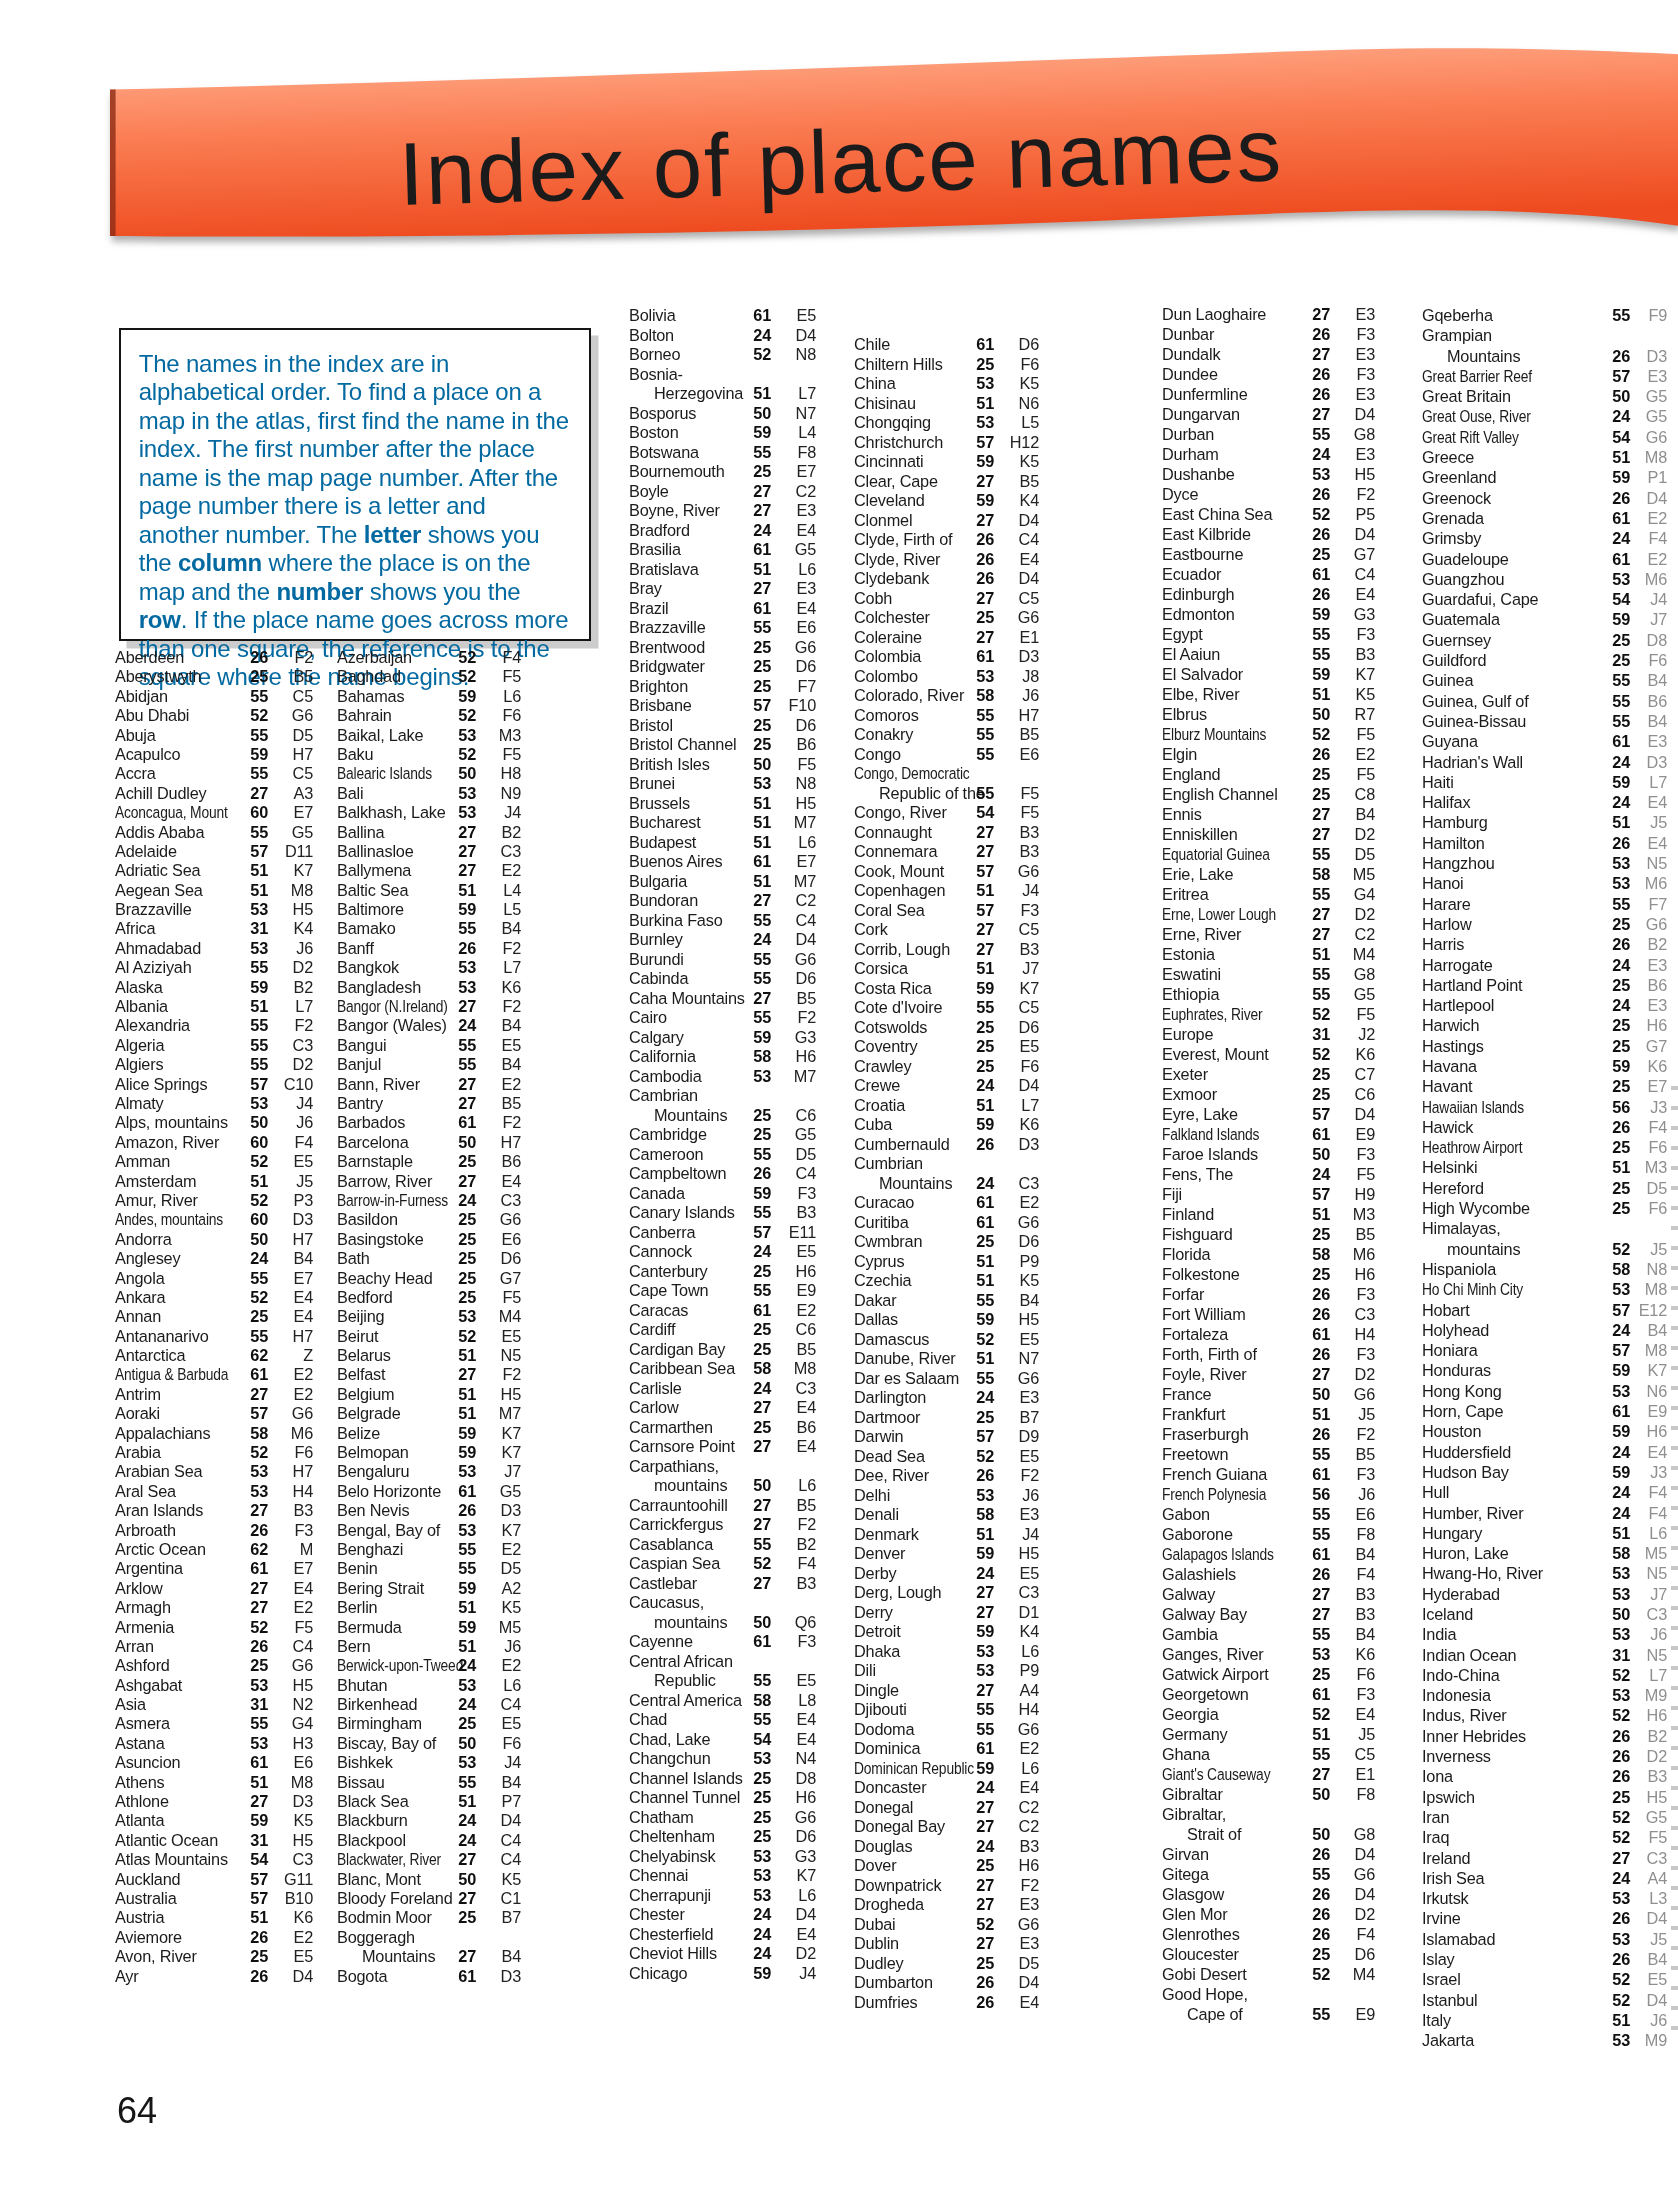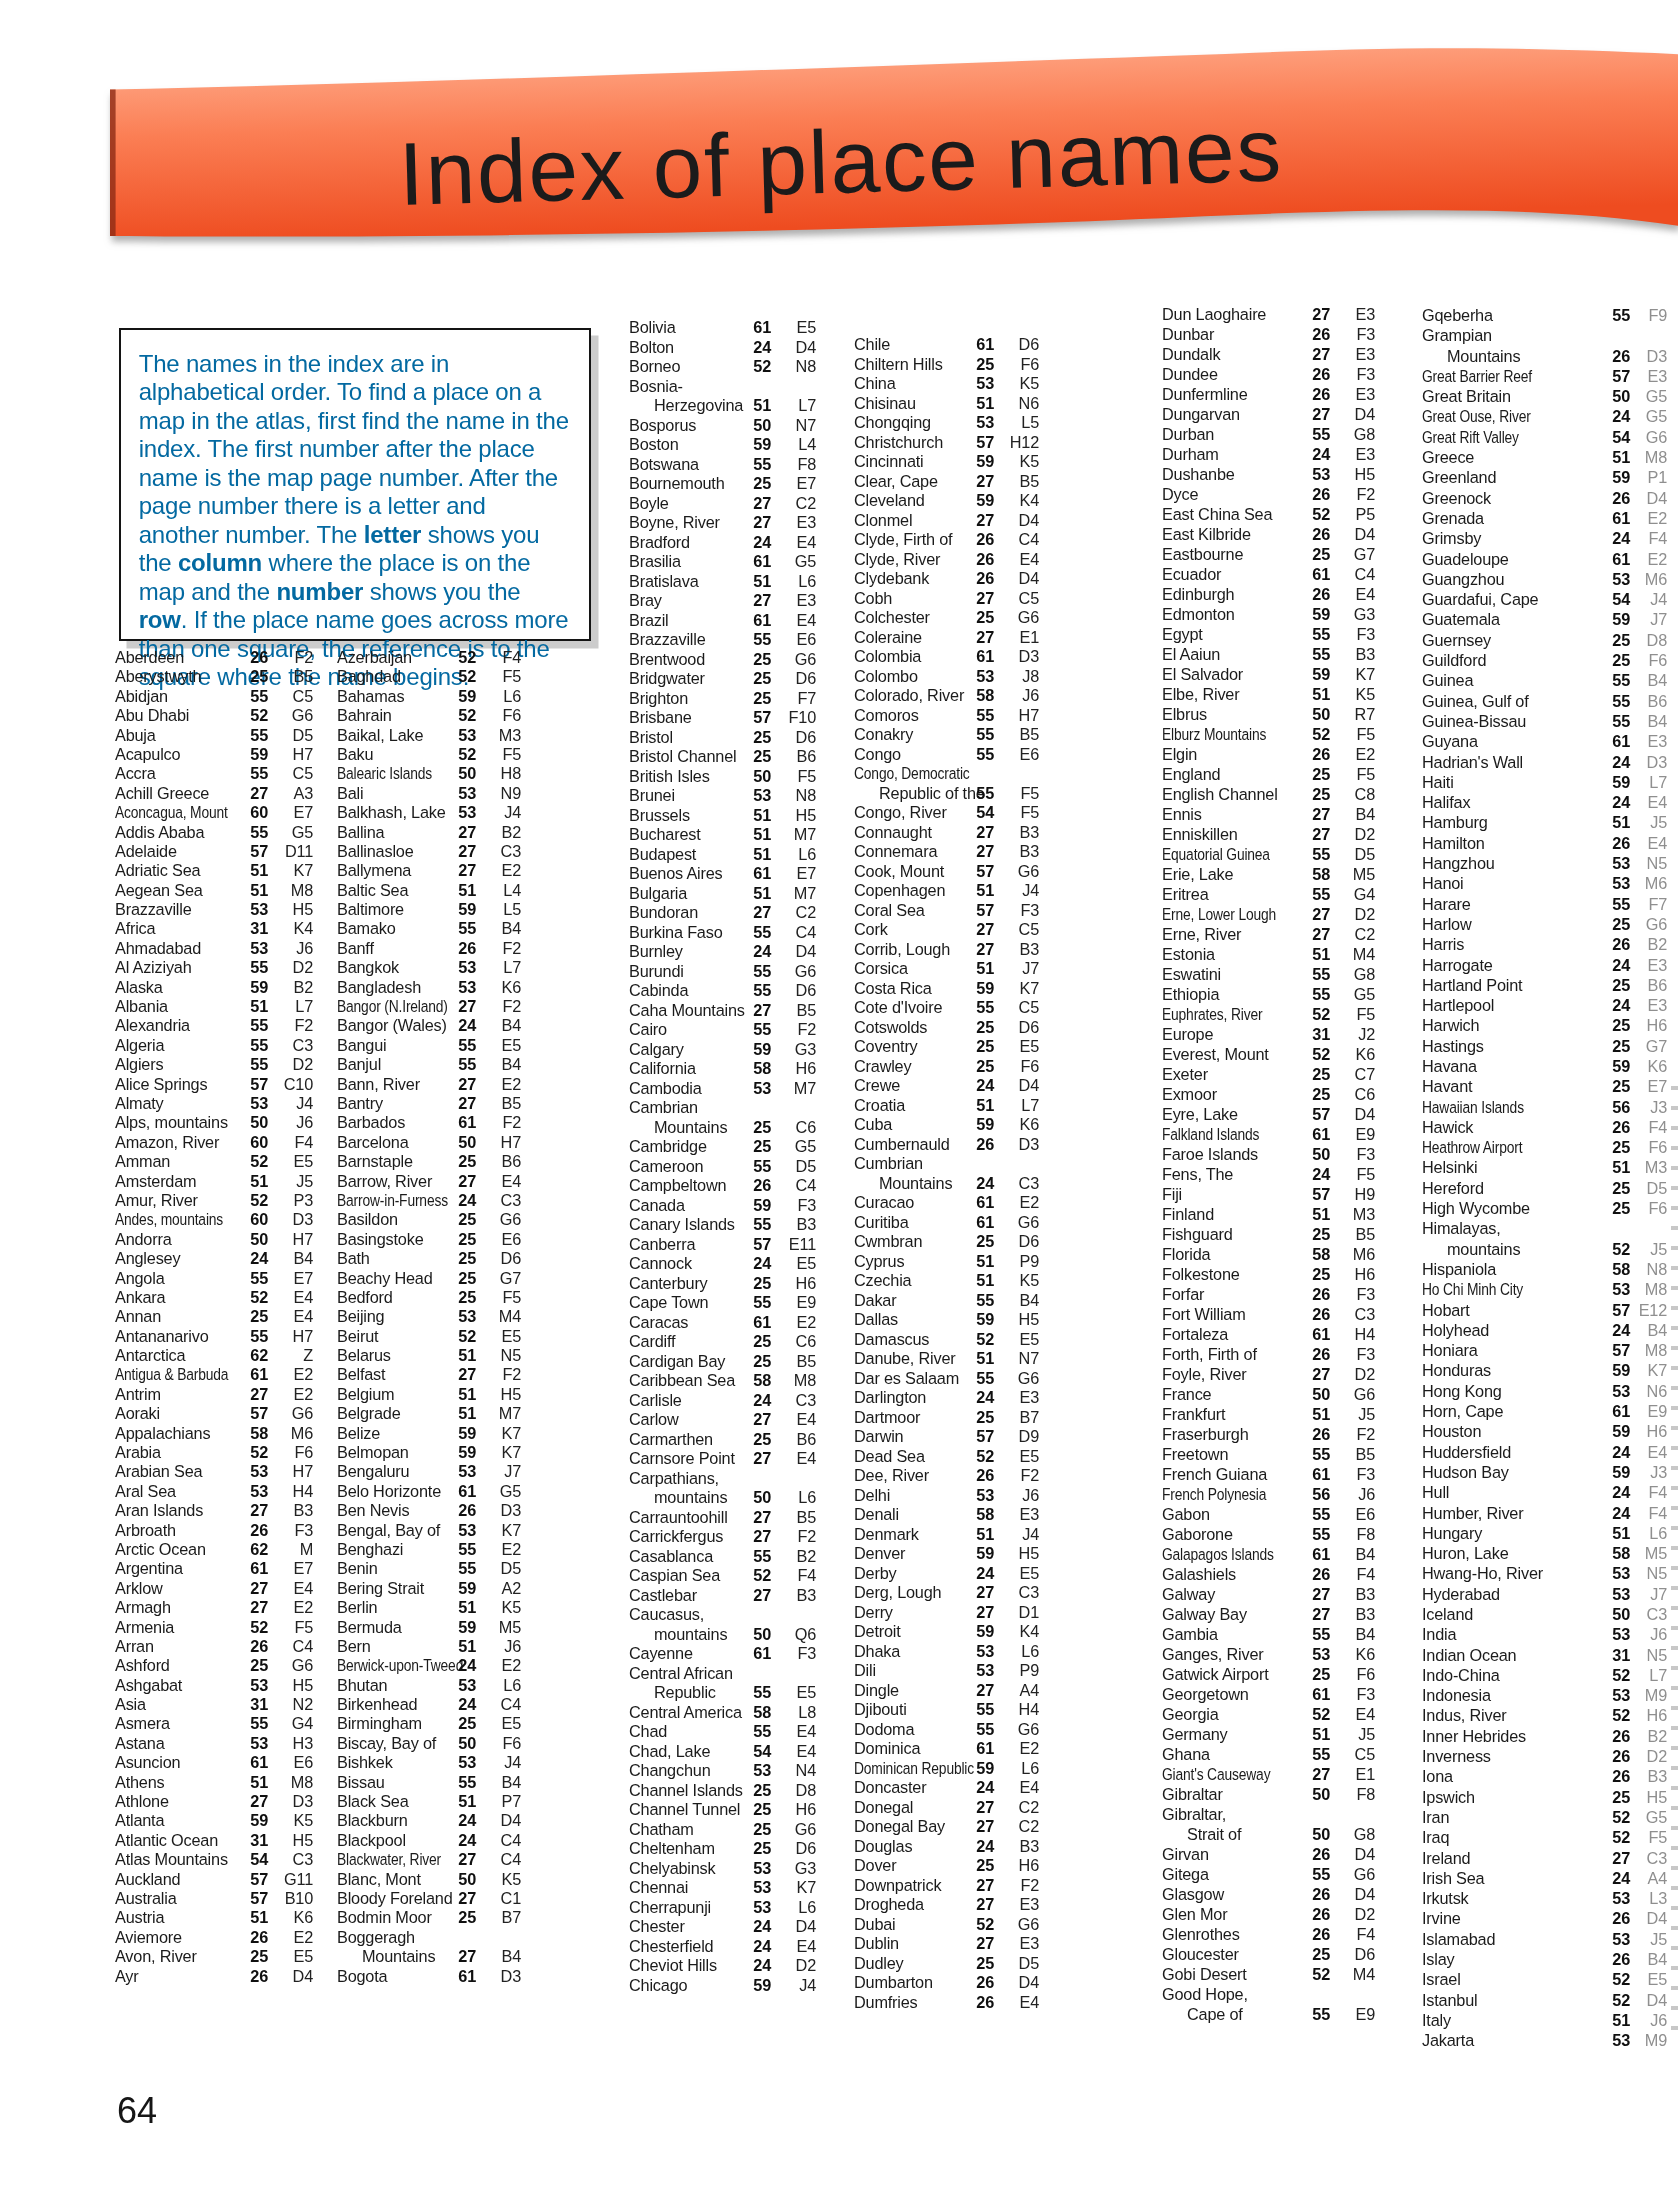--- a/index.html
+++ b/index.html
@@ -32,21 +32,21 @@
   .c4 .row{height:20px;line-height:20px;}
   .c5 .row{height:20.3px;line-height:20.3px;}
   .nm{display:inline-block;}
   .nm.ind{padding-left:25px;}
   .nm.long{transform:scaleX(.85);transform-origin:left center;}
   .pg{position:absolute;top:0;right:45px;width:34px;text-align:right;font-weight:700;color:#101010;}
   .ref{position:absolute;top:0;right:0;width:45px;text-align:right;color:#222;}
   .c5 .ref{color:#8f8f8f;}
   .c0{left:115px;top:648px;width:198px;}
   .c1{left:337px;top:648px;width:184px;}
-  .c2{left:629px;top:318px;width:187px;}
+  .c2{left:629px;top:306px;width:187px;}
   .c3{left:854px;top:323px;width:185px;margin-top:12px;}
   .c4{left:1162px;top:304px;width:213px;}
   .c5{left:1422px;top:305px;width:245px;}
   .c5 .pg{right:37px;}
   
   .page-number{position:absolute;left:117px;top:2090px;font-size:36px;color:#161616;}
   .edge-artifact{
     position:absolute;left:1671px;top:1086px;width:6.5px;height:960px;opacity:.55;
     background:repeating-linear-gradient(to bottom,#9a9a9a 0 3.7px,transparent 3.7px 20px);
   }
@@ -77,21 +77,21 @@
 
 <div>
     <div class="col c0">
       <div class="row"><span class="nm">Aberdeen</span><span class="pg">26</span><span class="ref">F2</span></div>
       <div class="row"><span class="nm">Aberystwyth</span><span class="pg">25</span><span class="ref">B5</span></div>
       <div class="row"><span class="nm">Abidjan</span><span class="pg">55</span><span class="ref">C5</span></div>
       <div class="row"><span class="nm">Abu Dhabi</span><span class="pg">52</span><span class="ref">G6</span></div>
       <div class="row"><span class="nm">Abuja</span><span class="pg">55</span><span class="ref">D5</span></div>
       <div class="row"><span class="nm">Acapulco</span><span class="pg">59</span><span class="ref">H7</span></div>
       <div class="row"><span class="nm">Accra</span><span class="pg">55</span><span class="ref">C5</span></div>
-      <div class="row"><span class="nm">Achill Greece</span><span class="pg">27</span><span class="ref">A3</span></div>
+      <div class="row"><span class="nm">Achill Dudley</span><span class="pg">27</span><span class="ref">A3</span></div>
       <div class="row"><span class="nm long">Aconcagua, Mount</span><span class="pg">60</span><span class="ref">E7</span></div>
       <div class="row"><span class="nm">Addis Ababa</span><span class="pg">55</span><span class="ref">G5</span></div>
       <div class="row"><span class="nm">Adelaide</span><span class="pg">57</span><span class="ref">D11</span></div>
       <div class="row"><span class="nm">Adriatic Sea</span><span class="pg">51</span><span class="ref">K7</span></div>
       <div class="row"><span class="nm">Aegean Sea</span><span class="pg">51</span><span class="ref">M8</span></div>
       <div class="row"><span class="nm">Brazzaville</span><span class="pg">53</span><span class="ref">H5</span></div>
       <div class="row"><span class="nm">Africa</span><span class="pg">31</span><span class="ref">K4</span></div>
       <div class="row"><span class="nm">Ahmadabad</span><span class="pg">53</span><span class="ref">J6</span></div>
       <div class="row"><span class="nm">Al Aziziyah</span><span class="pg">55</span><span class="ref">D2</span></div>
       <div class="row"><span class="nm">Alaska</span><span class="pg">59</span><span class="ref">B2</span></div>

